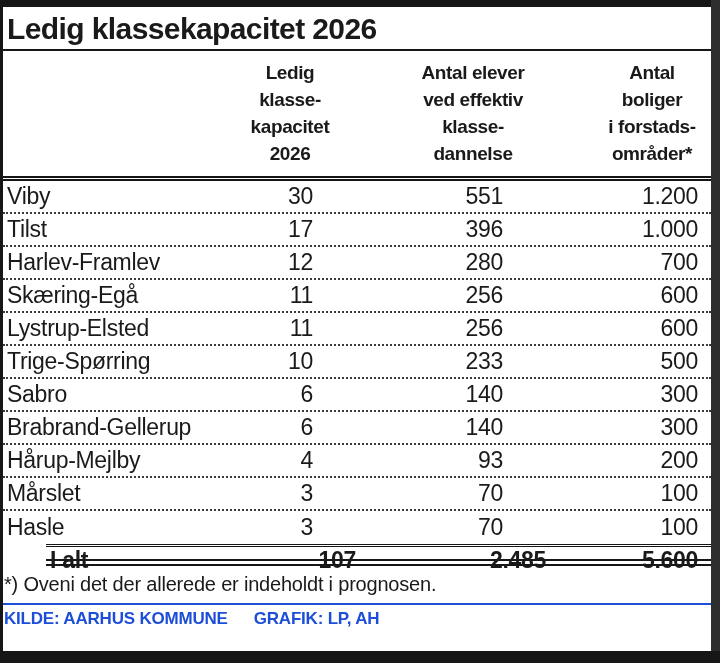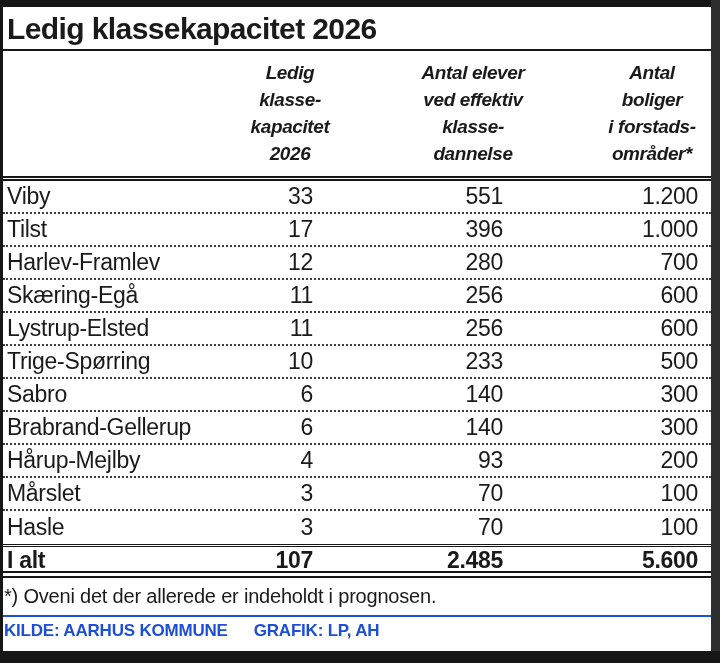--- a/index.html
+++ b/index.html
@@ -35,21 +35,20 @@
     display: grid;
     grid-template-columns: 224px 126px 240px 1fr;
     align-items: center;
   }
 
   .head-row {
     height: 130px;
     border-bottom: 5px double #161616;
     align-items: end;
     padding-bottom: 8px;
-    font-style: italic;
   }
   .hcell {
     text-align: center;
     font-weight: bold;
     font-size: 19px;
     line-height: 1.42;
     letter-spacing: -0.4px;
     white-space: pre-line;
   }
 
@@ -61,26 +60,27 @@
   }
   .rows .row:last-child { border-bottom: none; }
 
   .cell-label { padding-left: 4px; white-space: nowrap; }
   .cell-num   { text-align: right; white-space: nowrap; }
   .col-capacity.cell-num { padding-right: 40px; }
   .col-students.cell-num { padding-right: 90px; }
   .col-homes.cell-num    { padding-right: 13px; }
 
   .total-row {
-    height: 34px;
+    height: 22px;
     font-weight: bold;
     border-top: 3px double #161616;
     border-bottom: 7px double #161616;
     font-size: 23px;
     letter-spacing: -0.3px;
+    margin-left: 43px;
   }
 
   .footnote {
     font-size: 20px;
     letter-spacing: -0.2px;
     padding: 7px 0 7px 1px;
     border-bottom: 2px solid #1d4ed8;
   }
 
   .credits {
@@ -116,21 +116,21 @@
       <div class="hcell col-homes">Antal
 boliger
 i forstads-
 områder*</div>
     </div>
 
     <div class="rows">
 
         <div class="grid-row row">
           <div class="cell-label">Viby</div>
-          <div class="cell-num col-capacity">33</div>
+          <div class="cell-num col-capacity">30</div>
           <div class="cell-num col-students">551</div>
           <div class="cell-num col-homes">1.200</div>
         </div>
 
         <div class="grid-row row">
           <div class="cell-label">Tilst</div>
           <div class="cell-num col-capacity">17</div>
           <div class="cell-num col-students">396</div>
           <div class="cell-num col-homes">1.000</div>
         </div>

